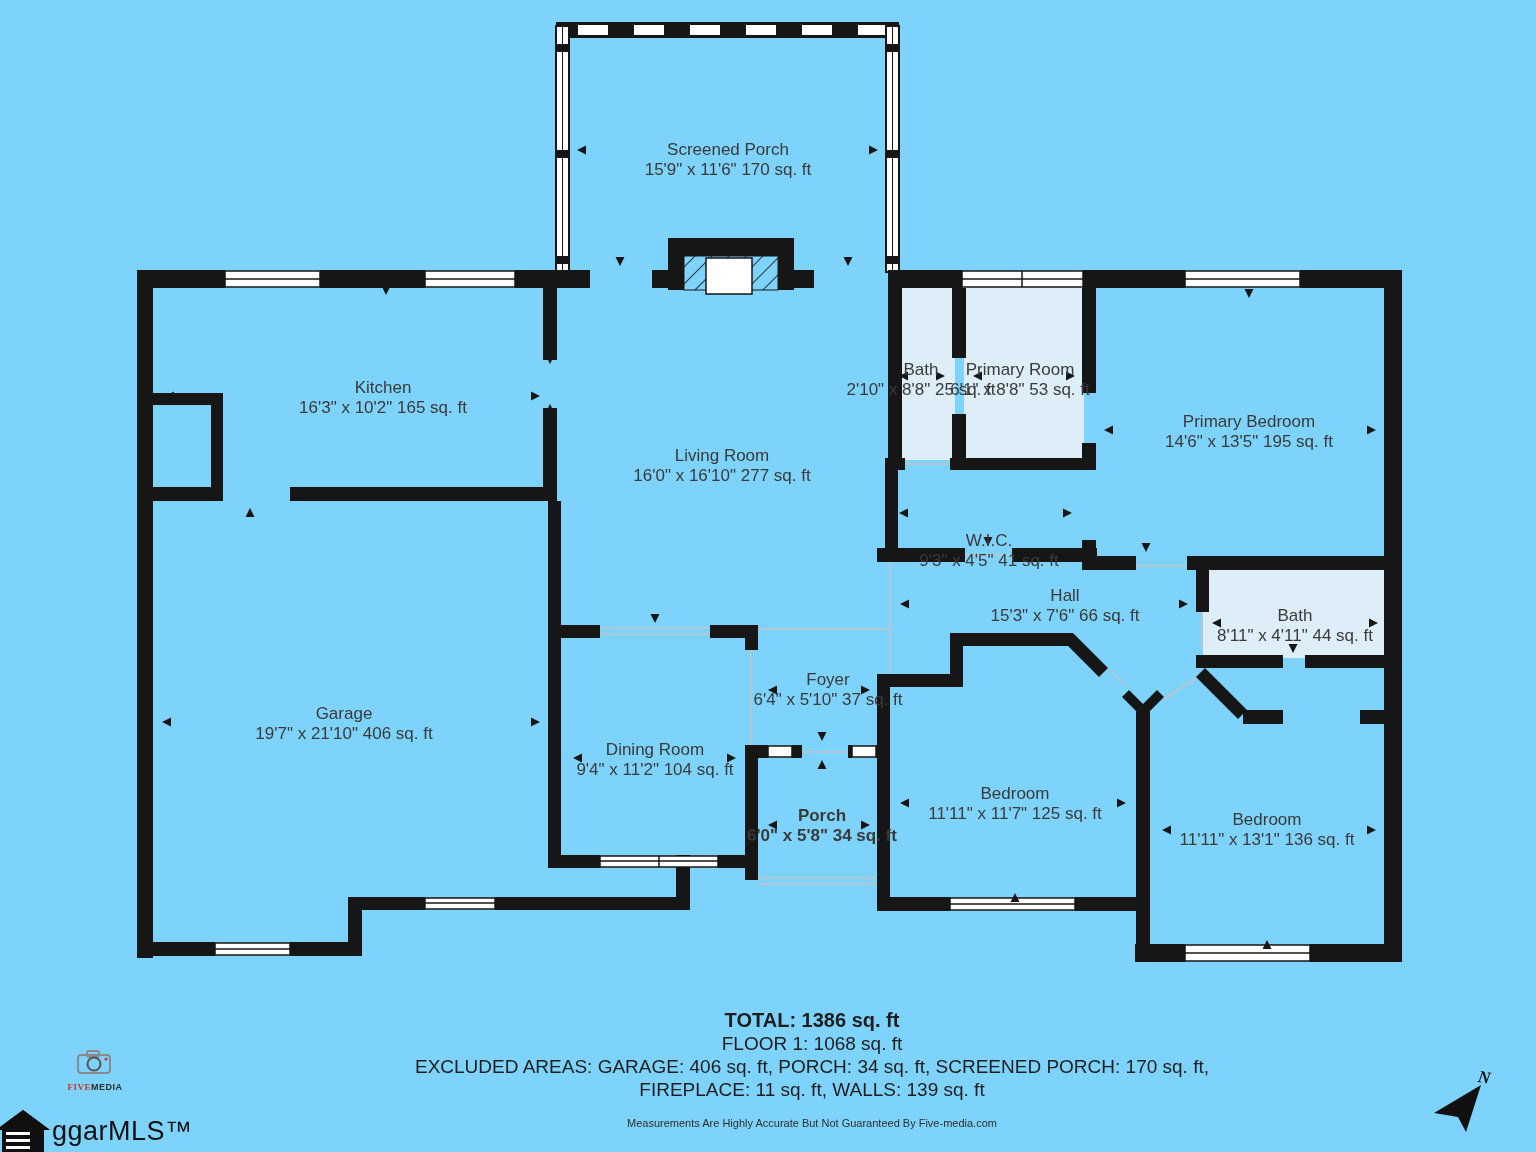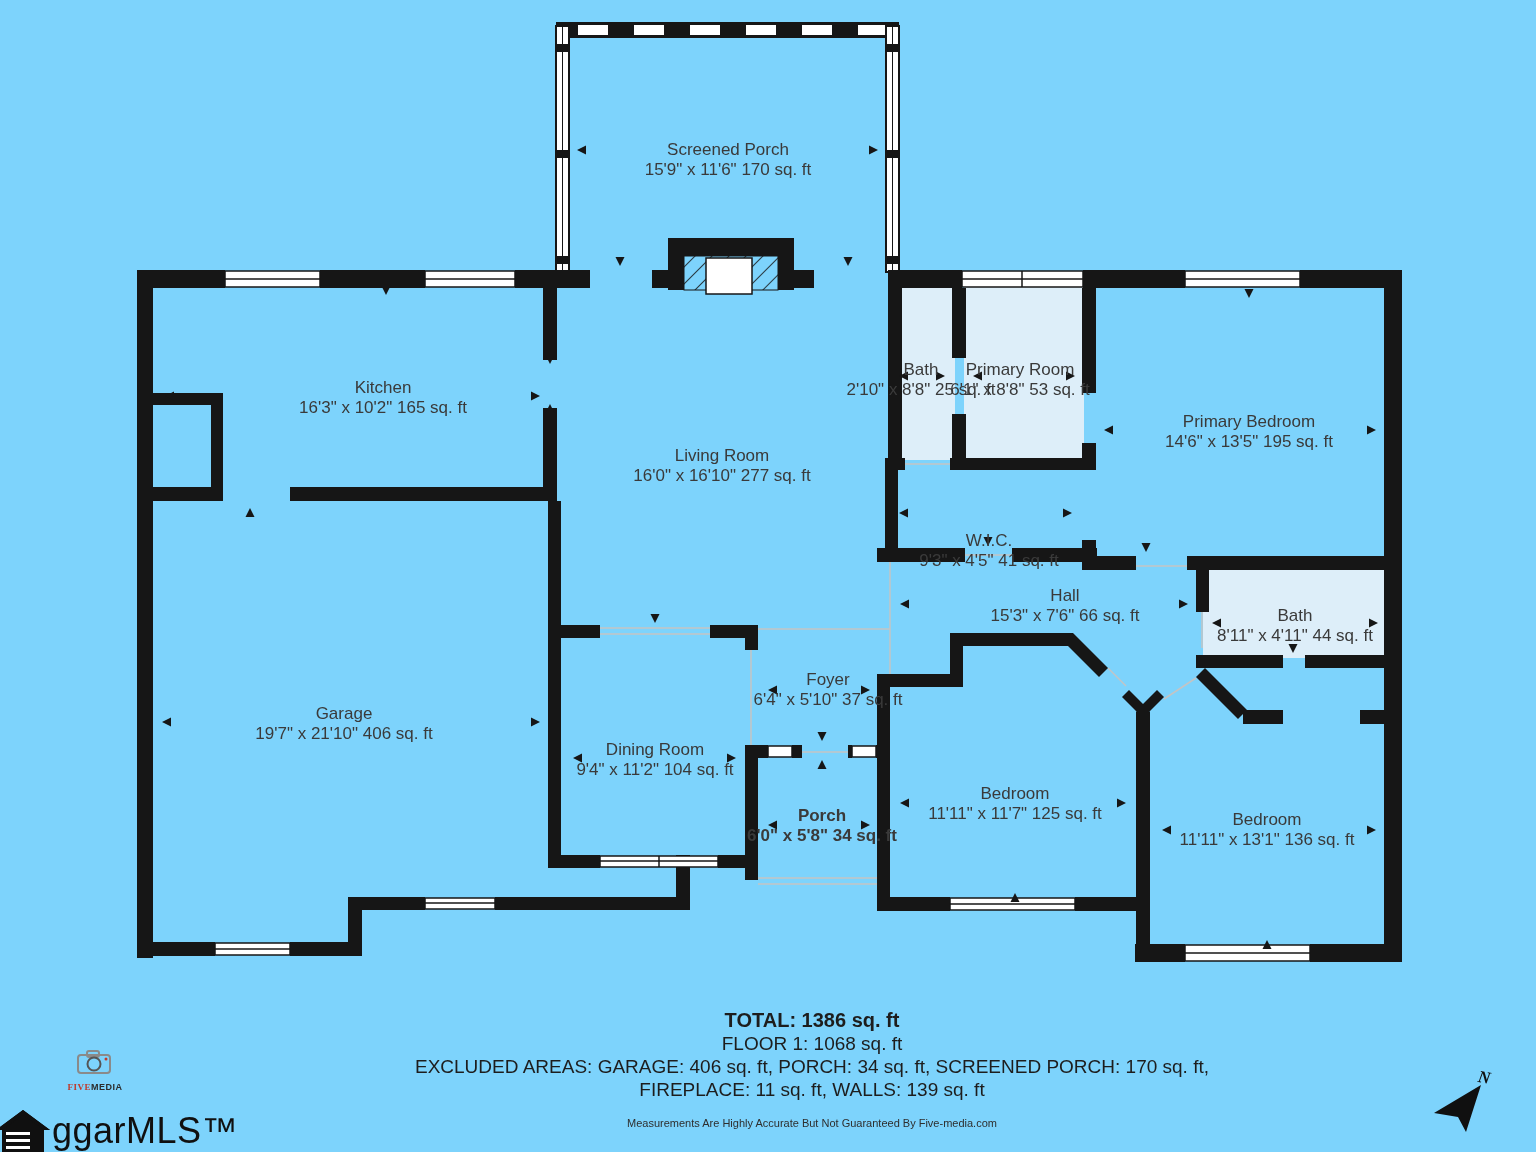--- a/index.html
+++ b/index.html
@@ -9,21 +9,21 @@
   .room-label{position:absolute;z-index:3;transform:translateX(-50%);text-align:center;
               white-space:nowrap;font-size:17px;line-height:20px;color:#3a3a3a;}
   .footer{position:absolute;left:0;top:1008px;width:1536px;text-align:center;z-index:3;color:#1d1d1d;margin-left:44px;}
   .footer .total{font-size:20px;font-weight:bold;line-height:24px;}
   .footer .line{font-size:19px;line-height:23px;}
   .footer .disclaimer{font-size:11px;line-height:13px;margin-top:16px;color:#2e2e2e;}
   .photog{position:absolute;left:50px;top:1048px;width:90px;text-align:center;z-index:3;}
   .photog .wordmark{font-size:9px;font-weight:bold;letter-spacing:.5px;margin-top:2px;color:#2b2b2b;}
   .photog .wordmark .red{color:#c0392b;font-family:Liberation Serif, serif;}
   .mls{position:absolute;left:-6px;top:1108px;z-index:3;display:flex;align-items:center;}
-  .mls .mls-text{font-size:36px;color:#101010;letter-spacing:.5px;}
+  .mls .mls-text{font-size:27px;color:#101010;letter-spacing:.5px;}
   .compass-n{position:absolute;left:1478px;top:1068px;z-index:3;font-family:"Liberation Serif", serif;
              font-style:italic;font-weight:bold;font-size:17px;color:#101010;transform:rotate(10deg);}
 </style>
 </head>
 <body>
 
 <div class="stage">
 
   <svg class="plan-svg" width="1536" height="1152" viewBox="0 0 1536 1152">
     <defs>

